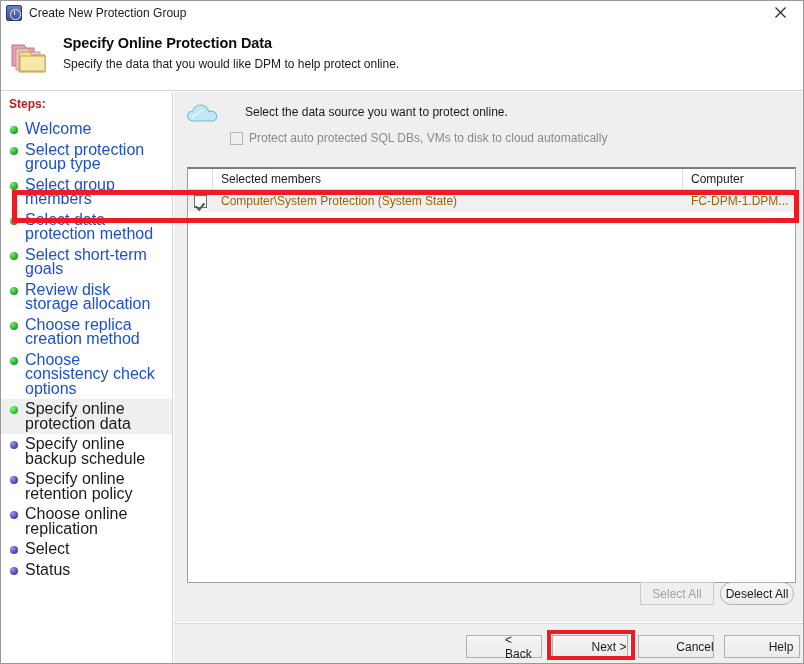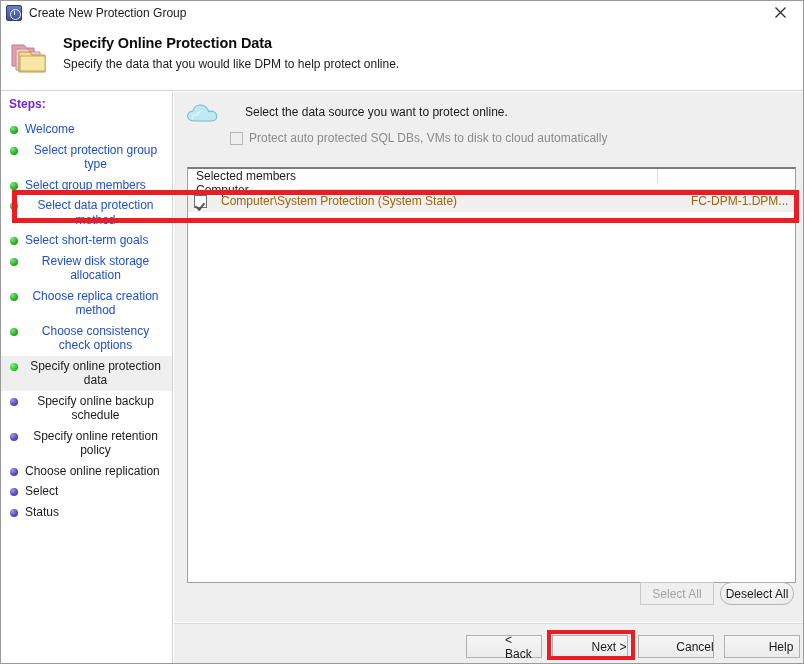--- a/index.html
+++ b/index.html
@@ -89,21 +89,21 @@
   .sidebar {
     position: absolute; left: 0; top: 91px;
     width: 172px; height: 572px;
     background: #ffffff;
     border-right: 1px solid #d4d4d4;
     overflow: hidden;
   }
   .steps-title {
     position: absolute; left: 8px; top: 5px;
     font-size: 12px; font-weight: bold;
-    color: #6d28d9;
+    color: #b91c1c;
   }
   .steps-list {
     position: absolute; left: 0; top: 27px;
     width: 171px;
   }
   .step {
     position: relative;
     min-height: 20px;
     padding: 3px 6px 3px 24px;
     display: flex; align-items: flex-start;
@@ -116,24 +116,23 @@
   .bullet.done {
     background: radial-gradient(circle at 32% 30%, #7ee37e 0%, #27b527 55%, #138013 100%);
   }
   .bullet.current {
     background: radial-gradient(circle at 32% 30%, #8cf08c 0%, #2fcb2f 55%, #149414 100%);
   }
   .bullet.future {
     background: radial-gradient(circle at 32% 30%, #9a9ae8 0%, #4f4fc4 55%, #32329a 100%);
   }
   .step-label {
-    font-size: 12px;
+    font-size: 16px;
     line-height: 14.5px;
     color: #1b1b1b;
-    text-align: center;
   }
   .step-label.link { color: #1d4fd0; }
 
   
   .content {
     position: absolute; left: 173px; top: 91px;
     width: 629px; height: 530px;
     background: #efefef;
     overflow: hidden;
   }
@@ -169,21 +168,20 @@
     background: #ffffff;
     border: 1px solid #a0a0a0;
     border-top: 2px solid #7c7c7c;
     overflow: hidden;
   }
   .thead {
     display: flex;
     height: 21px;
     background: #ffffff;
     border-bottom: 1px solid #d8d8d8;
-    flex-direction: column;
   }
   .th {
     font-size: 12px; color: #1b1b1b;
     display: flex; align-items: center;
     padding-left: 8px;
     border-right: 1px solid #dcdcdc;
     background: #ffffff;
   }
   .th.cb-col { width: 25px; padding-left: 0; }
   .th.members-col { width: 470px; }

